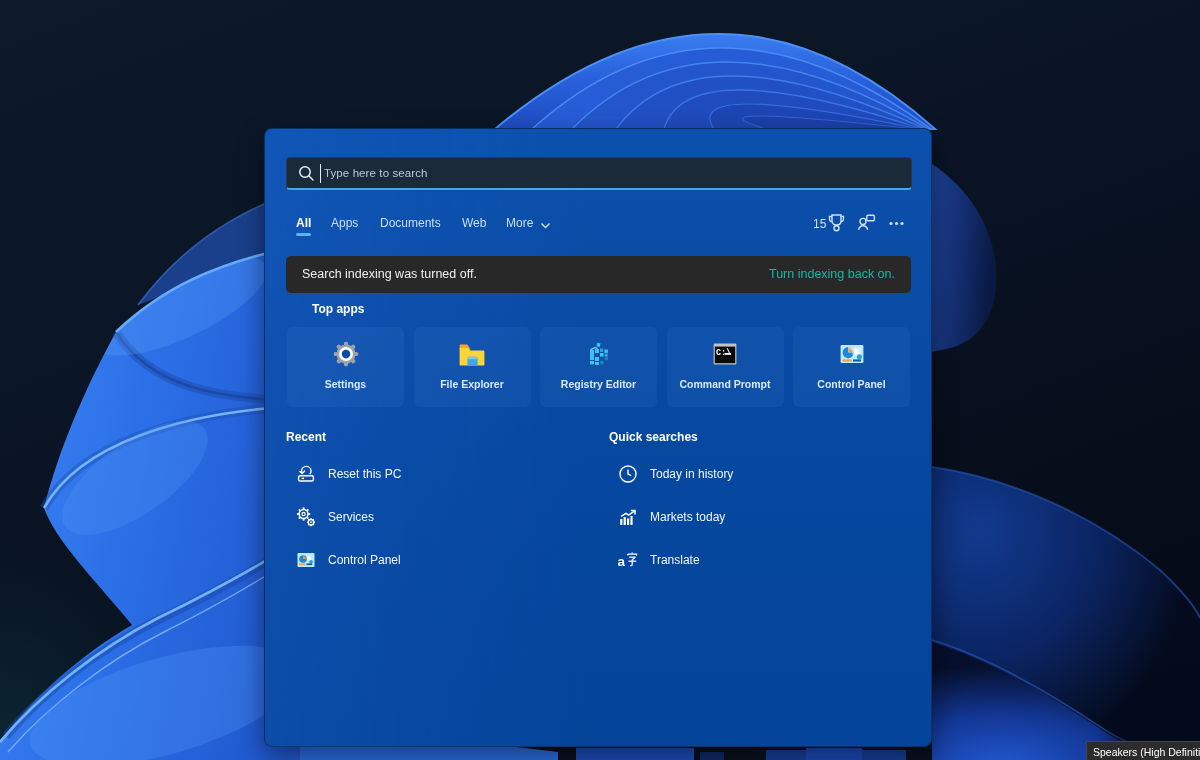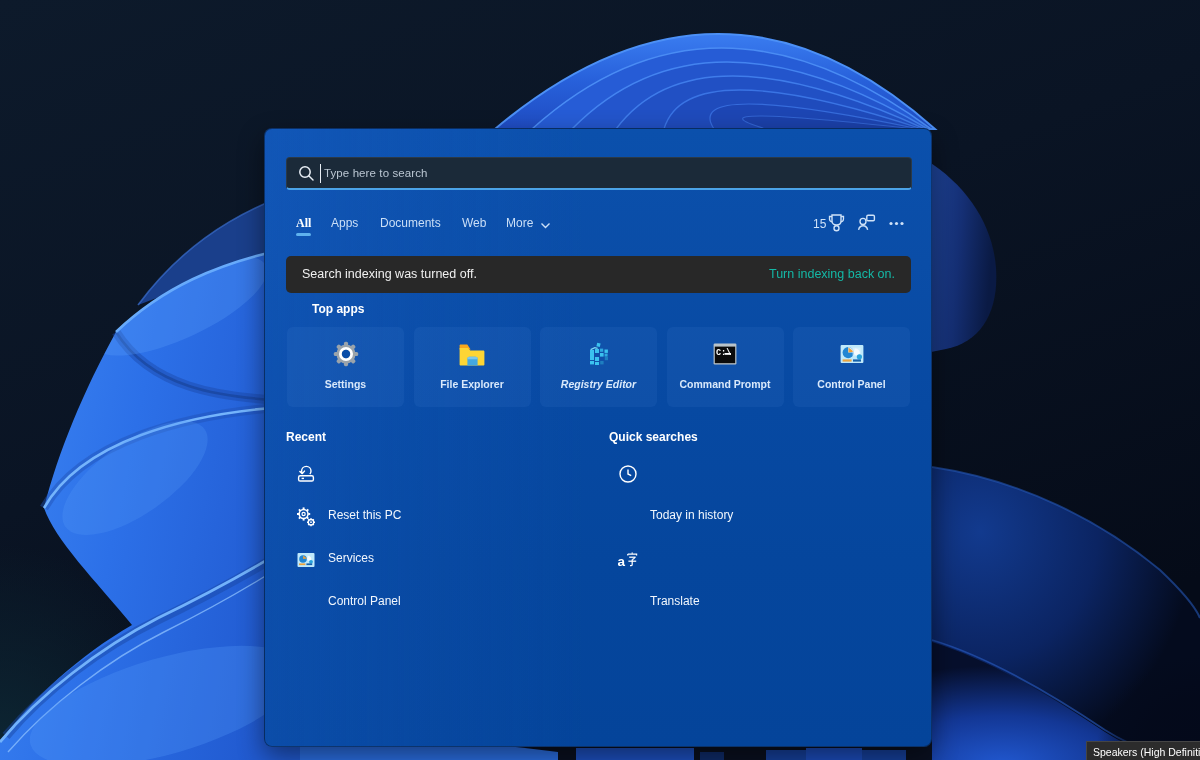--- a/index.html
+++ b/index.html
@@ -34,21 +34,21 @@
 #notice .t2 { position:absolute; right:16px; top:11px; font-size:12.5px; color:#14b8a6; }
 
 .heading { position:absolute; font-size:12px; font-weight:bold; color:#ffffff; }
 
 .tile { position:absolute; top:198px; width:117px; height:80px; background:rgba(130,180,250,0.07); border-radius:6px; }
 .tile .ic { position:absolute; left:50%; top:13px; transform:translateX(-50%); width:28px; height:28px; }
 .tile .lb { position:absolute; left:0; right:0; top:51px; text-align:center; font-size:10.5px; font-weight:bold; color:#d9e9fb; }
 
 .row { position:absolute; height:36px; }
 .row .ic { position:absolute; left:0; top:8px; width:20px; height:20px; }
-.row .tx { position:absolute; left:32px; top:11px; font-size:12px; color:#f2f7fd; white-space:nowrap;margin-top:41px; }
+.row .tx { position:absolute; left:32px; top:11px; font-size:12px; color:#f2f7fd; white-space:nowrap; }
 
 #tooltip {
   position:absolute; left:1086px; top:741px; width:130px; height:22px;
   background:#2c2c2c; border:1px solid #454545; font-size:10.5px; color:#ffffff;
   padding:4px 0 0 6px; white-space:nowrap;
 }
 </style>
 </head>
 <body>
 <div id="stage">
@@ -157,21 +157,21 @@
   <div id="searchbox">
     <svg class="mag" width="17" height="17" viewBox="0 0 17 17">
       <circle cx="7" cy="7" r="5.2" fill="none" stroke="#e9eff6" stroke-width="1.5"></circle>
       <line x1="11" y1="11" x2="15" y2="15" stroke="#e9eff6" stroke-width="1.5" stroke-linecap="round"></line>
     </svg>
     <div class="caret"></div>
     <div class="ph">Type here to search</div>
   </div>
 
   <div id="tabs">
-    <span style="left:0; color:#ffffff; font-weight:bold;font-family:Liberation Serif, serif;">All</span>
+    <span style="left:0; color:#ffffff; font-weight:bold;">All</span>
     <span style="left:35px;">Apps</span>
     <span style="left:84px;">Documents</span>
     <span style="left:166px;">Web</span>
     <span style="left:210px;">More</span>
     <svg style="position:absolute; left:244px; top:4px;" width="11" height="11" viewBox="0 0 11 11">
           <path d="M1.5,3.5 L5.5,7.5 L9.5,3.5" fill="none" stroke="#cbdff7" stroke-width="1.4"></path>
         </svg>
   </div>
   <div id="tab-underline"></div>
 
@@ -226,21 +226,21 @@
   </div>
   <div class="tile" style="left:148.5px;">
     <svg class="ic" viewBox="0 0 28 28">
       <path d="M1.6,9.5 L1.6,5.6 C1.6,5 2.1,4.5 2.7,4.5 L9.3,4.5 L12.6,9.5 Z" fill="#f9a81d"></path>
       <path d="M1.6,24.4 L1.6,7.9 L9.9,7.9 L12.3,10.4 L25.2,10.4 C25.9,10.4 26.4,10.9 26.4,11.6 L26.4,24.4 C26.4,25.1 25.9,25.6 25.2,25.6 L2.8,25.6 C2.1,25.6 1.6,25.1 1.6,24.4 Z" fill="#fdd535"></path>
       <path d="M9.4,18.6 C9.4,17.5 10.3,16.7 11.3,16.7 L17.7,16.7 C18.8,16.7 19.6,17.5 19.6,18.6 L19.6,25.6 L9.4,25.6 Z" fill="#44a8e0"></path>
       <path d="M9.4,18.6 C9.4,17.5 10.3,16.7 11.3,16.7 L17.7,16.7 C18.8,16.7 19.6,17.5 19.6,18.6 L19.6,19.3 L9.4,19.3 Z" fill="#7cc7ec"></path>
     </svg>
     <div class="lb">File Explorer</div>
   </div>
-  <div class="tile" style="left:275px;font-style:italic;">
+  <div class="tile" style="left:275px;">
     <svg class="ic" viewBox="0 0 28 28">
       <g fill="#3bc2ef">
         <rect x="5" y="10" width="4" height="10"></rect>
         <rect x="5" y="21" width="4" height="3.4"></rect>
         <rect x="10" y="9" width="4" height="4"></rect>
         <rect x="10" y="17" width="4" height="4"></rect>
         <rect x="10" y="22" width="4" height="3"></rect>
         <rect x="15" y="13" width="3.6" height="3.6"></rect>
         <rect x="15.2" y="21" width="3.4" height="3.4" fill="#1e7fc0"></rect>
         <rect x="19.5" y="9.5" width="3.4" height="3.4"></rect>
@@ -331,20 +331,33 @@
     <div class="tx">Control Panel</div>
   </div>
 
   <div class="row" style="left:353px; top:327px; width:280px;">
     <svg class="ic" viewBox="0 0 20 20">
       <circle cx="10" cy="10" r="8" fill="none" stroke="#fff" stroke-width="1.4"></circle>
       <path d="M10,5.6 L10,10 L13.2,11.6" fill="none" stroke="#fff" stroke-width="1.4"></path>
     </svg>
     <div class="tx">Today in history</div>
   </div>
+  <div class="row" style="left:353px; top:370px; width:280px;">
+    <svg class="ic" viewBox="0 0 20 20">
+      <g fill="#fff">
+        <rect x="2.2" y="12" width="2.2" height="6"></rect>
+        <rect x="5.6" y="10" width="2.2" height="8"></rect>
+        <rect x="9" y="11.4" width="2.2" height="6.6"></rect>
+        <rect x="12.4" y="9" width="2.2" height="9"></rect>
+      </g>
+      <path d="M3,9.4 L8,6.4 L10.6,8.2 L16,4.4" fill="none" stroke="#fff" stroke-width="1.5"></path>
+      <path d="M12.8,3.4 L17,3.4 L17,7.6" fill="none" stroke="#fff" stroke-width="1.5"></path>
+    </svg>
+    <div class="tx">Markets today</div>
+  </div>
   <div class="row" style="left:353px; top:413px; width:280px;">
     <svg class="ic" viewBox="0 0 20 20">
       <text x="-0.5" y="15.5" font-size="13.5" font-weight="bold" fill="#fff" font-family="Liberation Sans">a</text>
       <g stroke="#fff" stroke-width="1.25" fill="none">
         <path d="M14.2,2.4 L14.2,3.8"></path>
         <path d="M9.8,4 L18.6,4 L18.6,5.6"></path>
         <path d="M9.8,4 L9.8,5.6"></path>
         <path d="M11.2,7.2 L17.6,7.2"></path>
         <path d="M17,7.3 C16.4,8.3 15.4,9.1 14.3,9.6"></path>
         <path d="M14.2,9.4 L14.2,14.4 C14.2,15.3 13.7,15.7 12.8,15.7 L12,15.7"></path>

